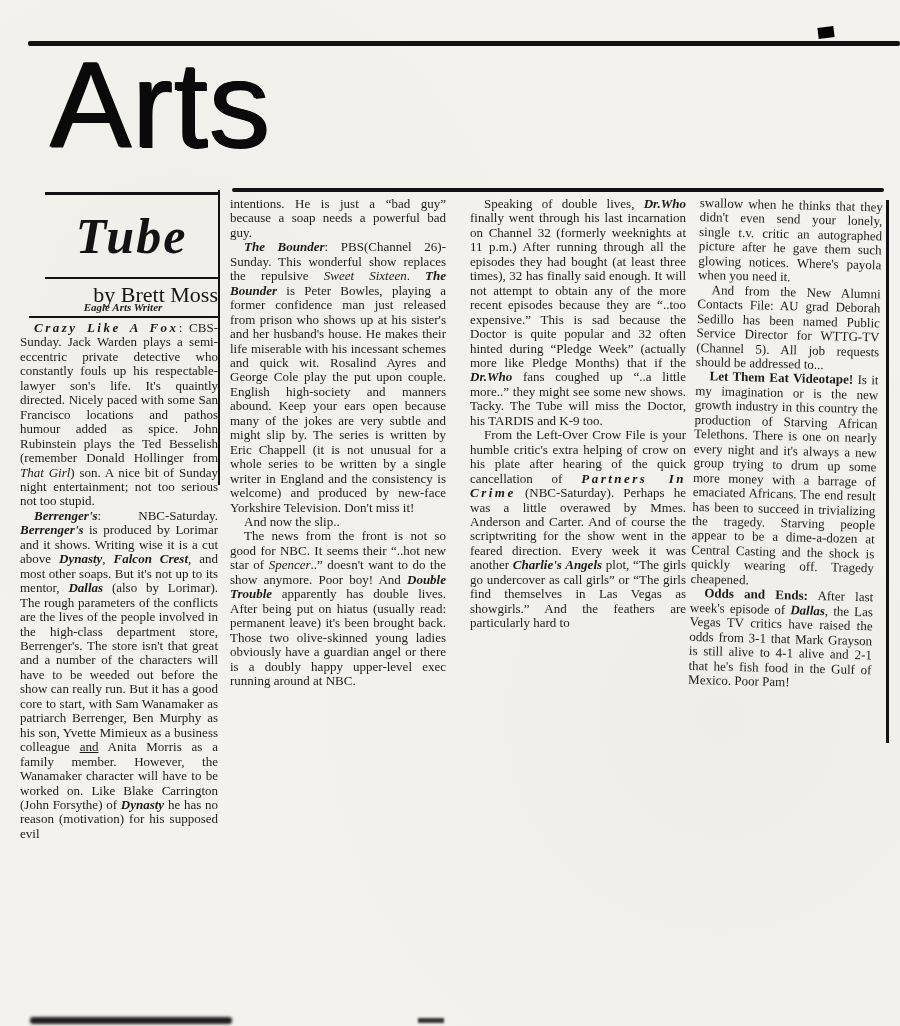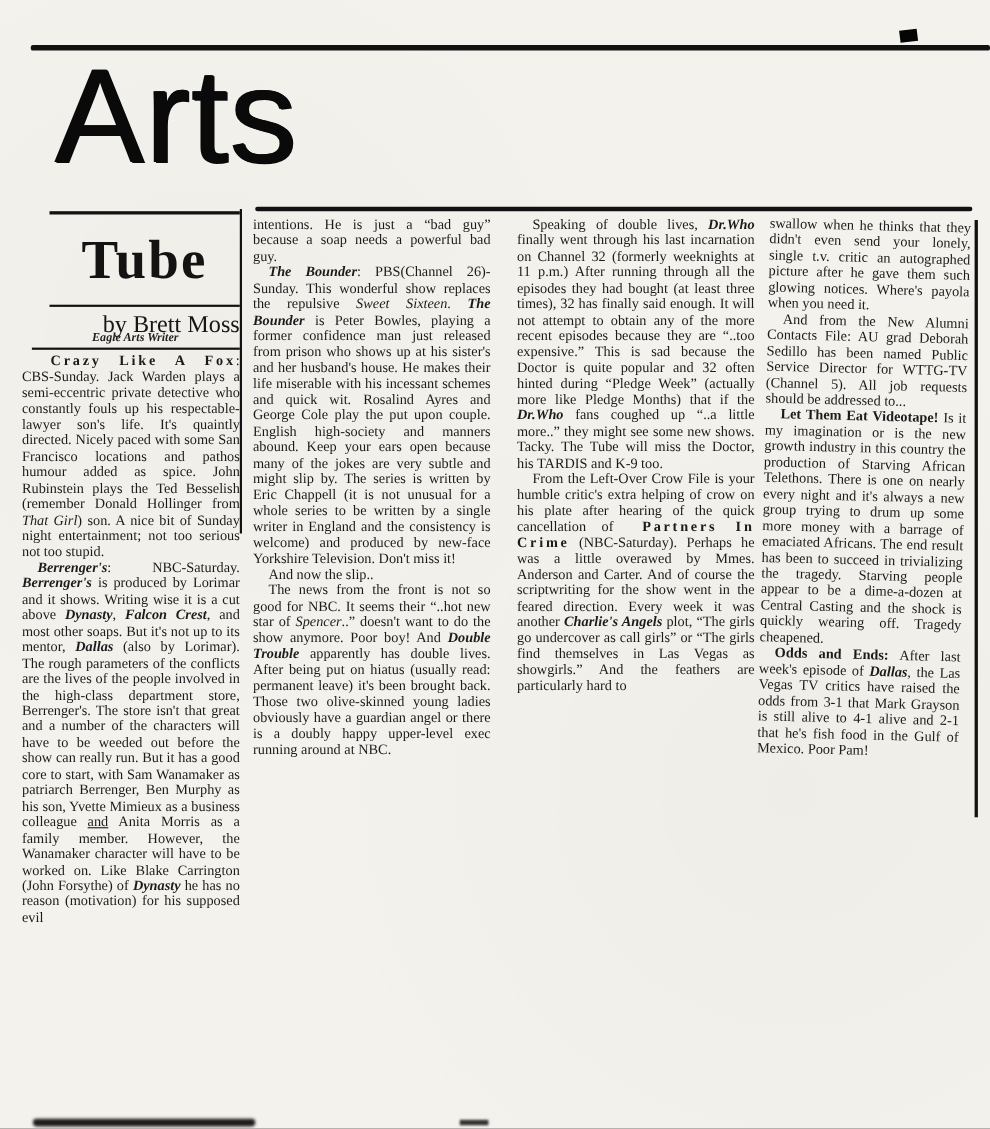--- a/index.html
+++ b/index.html
@@ -32,30 +32,30 @@
     transform:scaleY(1.0);
     text-shadow:1px 1px 0 #0a0a0a, -1px 0 0 #0a0a0a;
   }
   .col{position:absolute;}
   .col p{margin:0;font-size:13px;line-height:14.45px;text-align:justify;}
   .col p.indent{text-indent:14px;}
   .seg-n{font-style:normal;}
   .seg-i{font-style:italic;}
   .seg-b{font-weight:bold;}
   .seg-bi{font-weight:bold;font-style:italic;}
-  .seg-bisp{font-weight:bold;letter-spacing:2.5px;margin-left:12px;}
+  .seg-bisp{font-weight:bold;font-style:italic;letter-spacing:2.5px;}
   .seg-u{text-decoration:underline;}
   .tube-rule-1{left:45px;top:192px;width:173px;height:3px;}
   .tube-rule-2{left:45px;top:277px;width:173px;height:2px;}
   .tube-rule-3{left:29px;top:316px;width:189px;height:2px;}
   .tube-title{
     position:absolute;left:45px;top:198px;width:173px;
     text-align:center;
     font-size:50px;line-height:76px;
-    font-weight:bold;color:#131313;
+    font-style:italic;font-weight:bold;color:#131313;
     letter-spacing:2px;
   }
   .byline{position:absolute;left:28px;top:282px;width:190px;text-align:right;font-size:22px;font-weight:normal;color:#161616;}
   .byline-role{position:absolute;left:28px;top:301px;width:190px;text-align:center;font-size:11px;font-weight:bold;font-style:italic;color:#222;}
   .cols-top-rule{left:232px;top:188px;width:652px;height:4px;border-radius:2px;}
   .v-rule-left{left:218px;top:190px;width:2px;height:295px;}
   .v-rule-right{left:886px;top:200px;width:3px;height:543px;}
   .col1-body{left:20px;top:321px;width:198px;}
   .col2{left:230px;top:197px;width:216px;}
   .col3{left:470px;top:197px;width:216px;}

